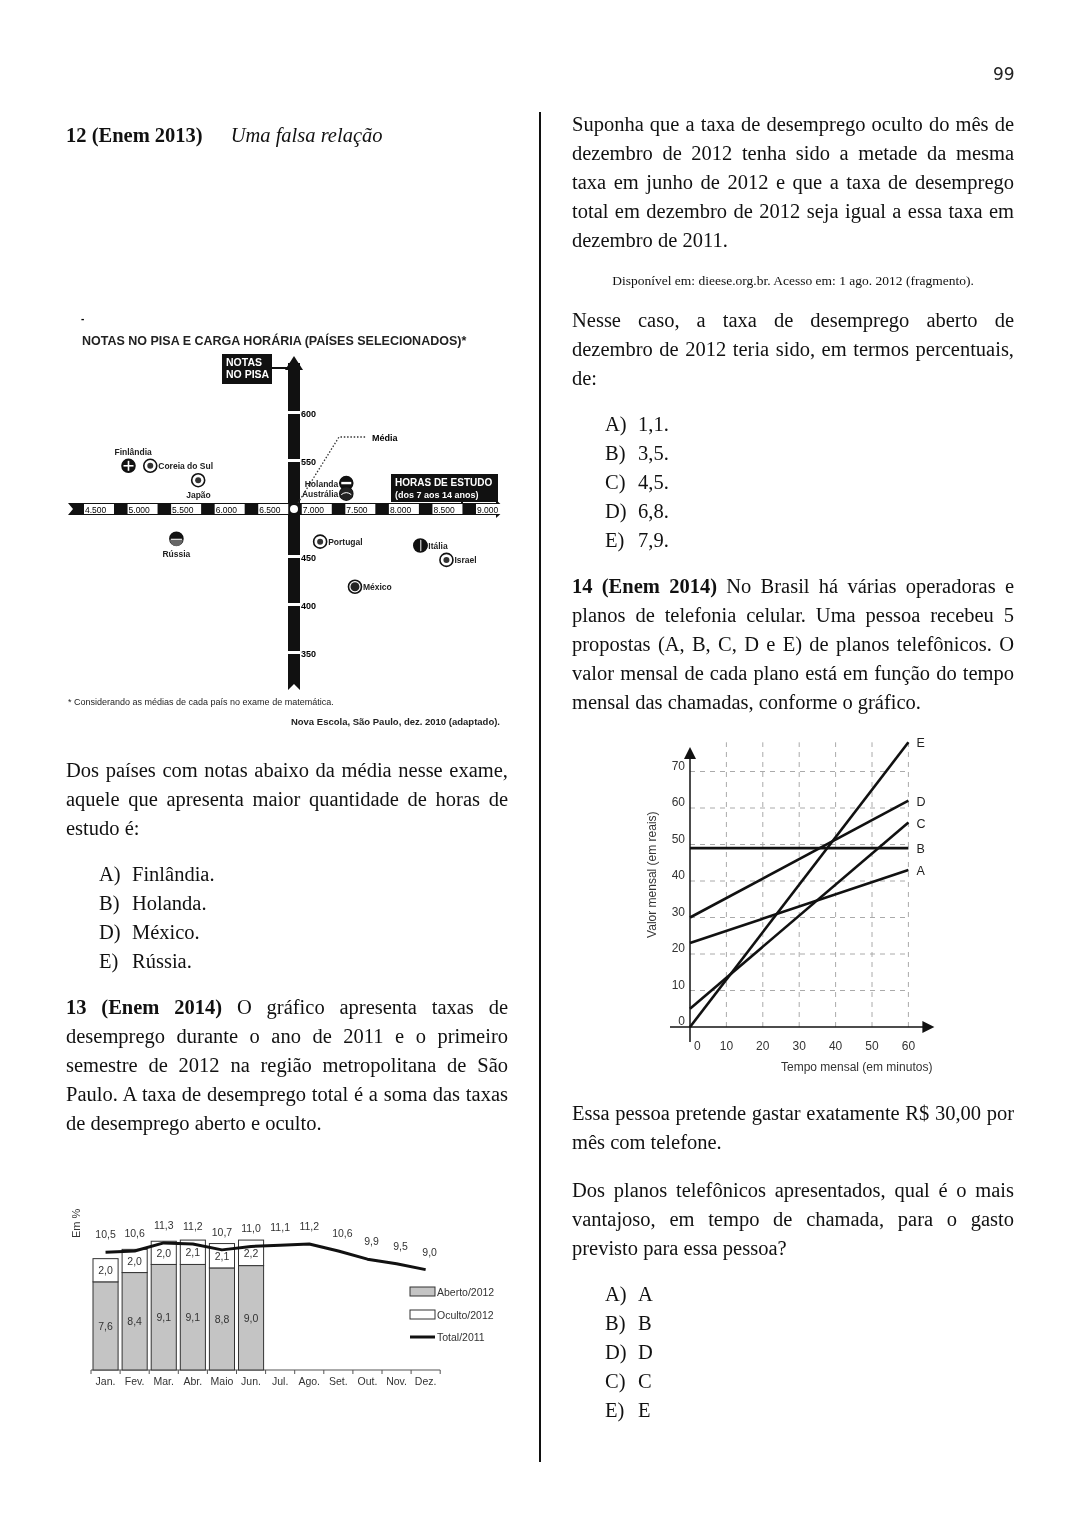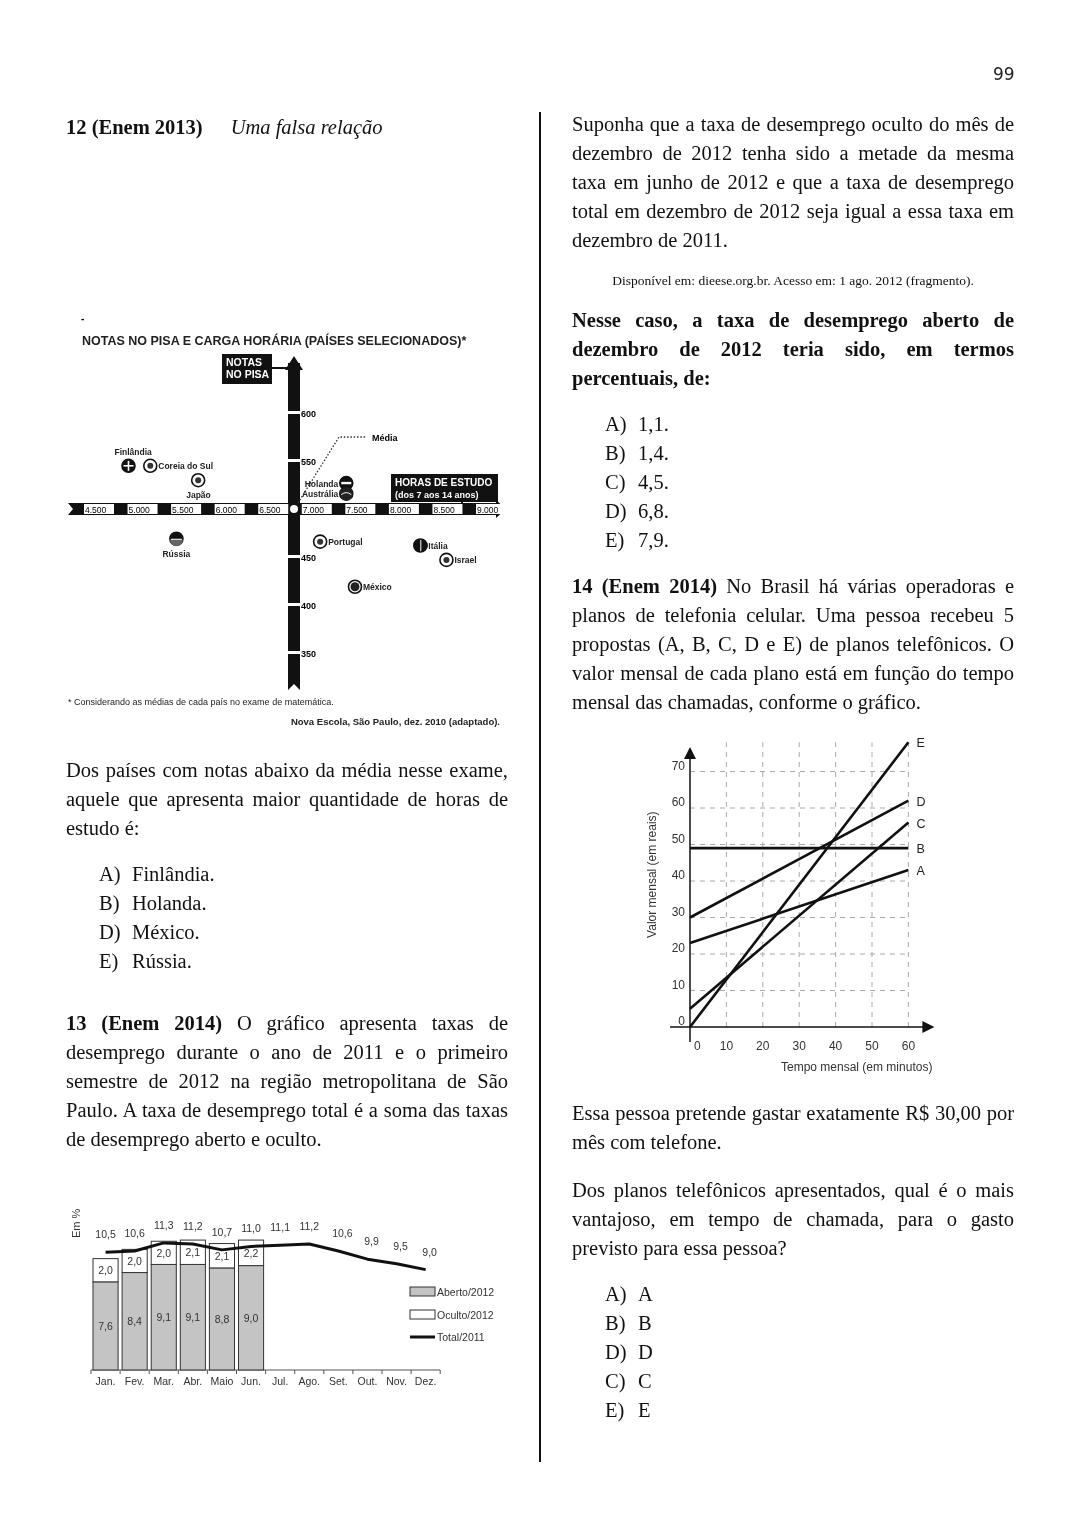--- a/index.html
+++ b/index.html
@@ -19,21 +19,21 @@
   svg text { font-family:"Liberation Sans", sans-serif; }
   .abs { position:absolute; }
 </style>
 </head>
 <body>
 
 <div class="page-num">99</div>
 <div class="divider"></div>
 
 <div class="col col-left">
-  <p class="qhead" style="margin-top:3px;">
+  <p class="qhead" style="margin-top:11px;">
     <b>12 (Enem 2013)</b><span class="qtitle">Uma falsa relação</span>
   </p>
 </div>
 
 <svg class="abs" id="pisa-chart" style="left:60px;top:318px;" width="450" height="415" viewBox="0 0 450 415">
     <text x="21" y="4" font-size="10" font-weight="bold">-</text>
     <text x="22" y="27" font-size="12.5" font-weight="bold" fill="#222">NOTAS NO PISA E CARGA HORÁRIA (PAÍSES SELECIONADOS)*</text>
     <rect x="228" y="45" width="12" height="318" fill="#111"></rect>
     <polygon points="225,52 234,38 243,52" fill="#111"></polygon>
     <polygon points="228,360 228,372 234,366 240,372 240,360" fill="#111"></polygon>
@@ -142,21 +142,21 @@
   </svg>
 
 <div class="col col-left" style="top:756px;">
   <p>Dos países com notas abaixo da média nesse exame, aquele que apresenta maior quantidade de horas de estudo é:</p>
   <ul class="options" style="margin-top:17px;" id="q12-options">
       <li><span class="opt-letter">A)</span><span>Finlândia.</span></li>
       <li><span class="opt-letter">B)</span><span>Holanda.</span></li>
       <li><span class="opt-letter">D)</span><span>México.</span></li>
       <li><span class="opt-letter">E)</span><span>Rússia.</span></li>
     </ul>
-  <p style="margin-top:33px;"><b>13 (Enem 2014)</b> <span>O gráfico apresenta taxas de desemprego durante o ano de 2011 e o primeiro semestre de 2012 na região metropolitana de São Paulo. A taxa de desemprego total é a soma das taxas de desemprego aberto e oculto.</span></p>
+  <p style="margin-top:17px;"><b>13 (Enem 2014)</b> <span>O gráfico apresenta taxas de desemprego durante o ano de 2011 e o primeiro semestre de 2012 na região metropolitana de São Paulo. A taxa de desemprego total é a soma das taxas de desemprego aberto e oculto.</span></p>
 </div>
 
 <svg class="abs" id="unemp-chart" style="left:60px;top:1190px;" width="450" height="205" viewBox="0 0 450 205">
     <text x="0" y="0" font-size="11" fill="#333" transform="translate(20,48) rotate(-90)">Em %</text>
     <line x1="31" y1="180" x2="380.20000000000005" y2="180" stroke="#555" stroke-width="1"></line>
     <line x1="31" y1="180" x2="31" y2="184" stroke="#555"></line>
     <line x1="60.1" y1="180" x2="60.1" y2="184" stroke="#555"></line>
     <line x1="89.2" y1="180" x2="89.2" y2="184" stroke="#555"></line>
     <line x1="118.30000000000001" y1="180" x2="118.30000000000001" y2="184" stroke="#555"></line>
     <line x1="147.4" y1="180" x2="147.4" y2="184" stroke="#555"></line>
@@ -221,24 +221,24 @@
     <text x="377" y="106" font-size="10.5" fill="#333">Aberto/2012</text>
     <rect x="350" y="120" width="25" height="9" fill="#fff" stroke="#333"></rect>
     <text x="377" y="129" font-size="10.5" fill="#333">Oculto/2012</text>
     <line x1="350" y1="147" x2="375" y2="147" stroke="#111" stroke-width="3"></line>
     <text x="377" y="151" font-size="10.5" fill="#333">Total/2011</text>
   </svg>
 
 <div class="col col-right">
   <p>Suponha que a taxa de desemprego oculto do mês de dezembro de 2012 tenha sido a metade da mesma taxa em junho de 2012 e que a taxa de desemprego total em dezembro de 2012 seja igual a essa taxa em dezembro de 2011.</p>
   <p class="source" style="margin-top:17px;">Disponível em: dieese.org.br. Acesso em: 1 ago. 2012 (fragmento).</p>
-  <p style="margin-top:16px;font-weight:bold;">Nesse caso, a taxa de desemprego aberto de dezembro de 2012 teria sido, em termos percentuais, de:</p>
+  <p style="margin-top:16px;">Nesse caso, a taxa de desemprego aberto de dezembro de 2012 teria sido, em termos percentuais, de:</p>
   <ul class="options" style="margin-top:17px;" id="q13-options">
       <li><span class="opt-letter">A)</span><span>1,1.</span></li>
-      <li><span class="opt-letter">B)</span><span>1,4.</span></li>
+      <li><span class="opt-letter">B)</span><span>3,5.</span></li>
       <li><span class="opt-letter">C)</span><span>4,5.</span></li>
       <li><span class="opt-letter">D)</span><span>6,8.</span></li>
       <li><span class="opt-letter">E)</span><span>7,9.</span></li>
     </ul>
   <p style="margin-top:17px;"><b>14 (Enem 2014)</b> <span>No Brasil há várias operadoras e planos de telefonia celular. Uma pessoa recebeu 5 propostas (A, B, C, D e E) de planos telefônicos. O valor mensal de cada plano está em função do tempo mensal das chamadas, conforme o gráfico.</span></p>
 </div>
 
 <svg class="abs" id="phone-chart" style="left:640px;top:735px;" width="310" height="345" viewBox="0 0 310 345">
     <line x1="86.4" y1="292" x2="86.4" y2="7.300000000000011" stroke="#aaa" stroke-dasharray="5,5"></line>
     <line x1="122.8" y1="292" x2="122.8" y2="7.300000000000011" stroke="#aaa" stroke-dasharray="5,5"></line>

